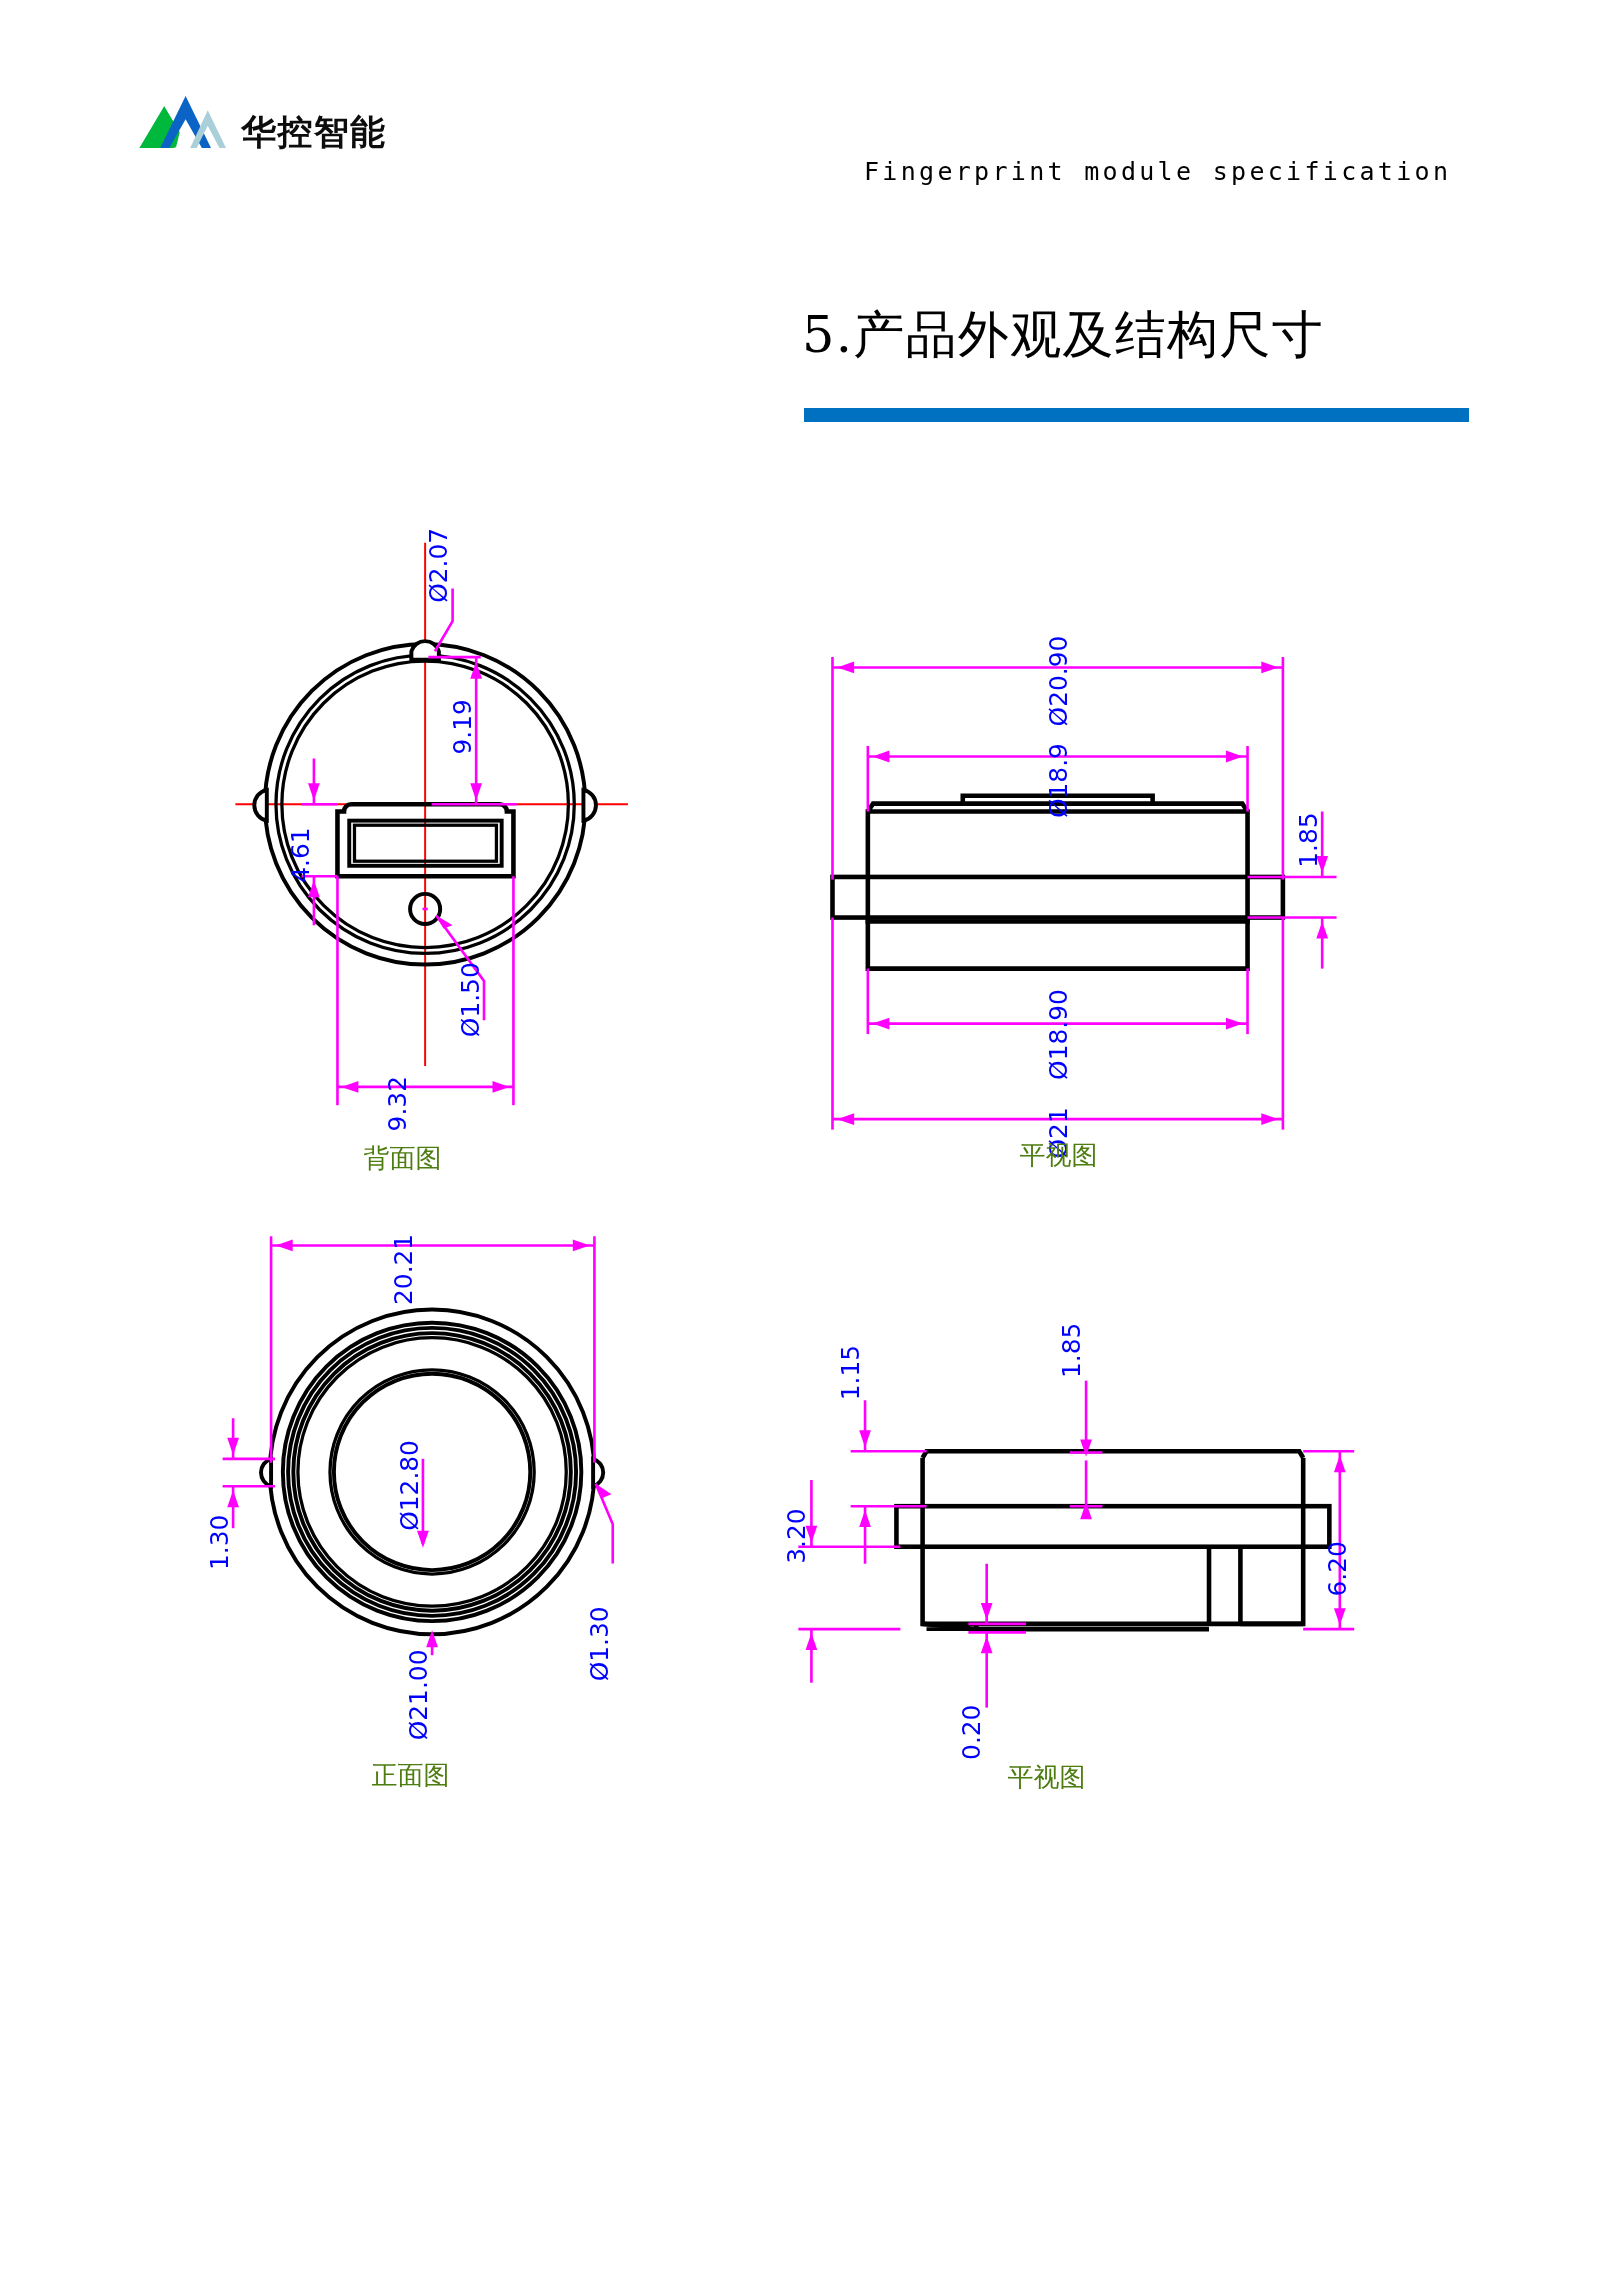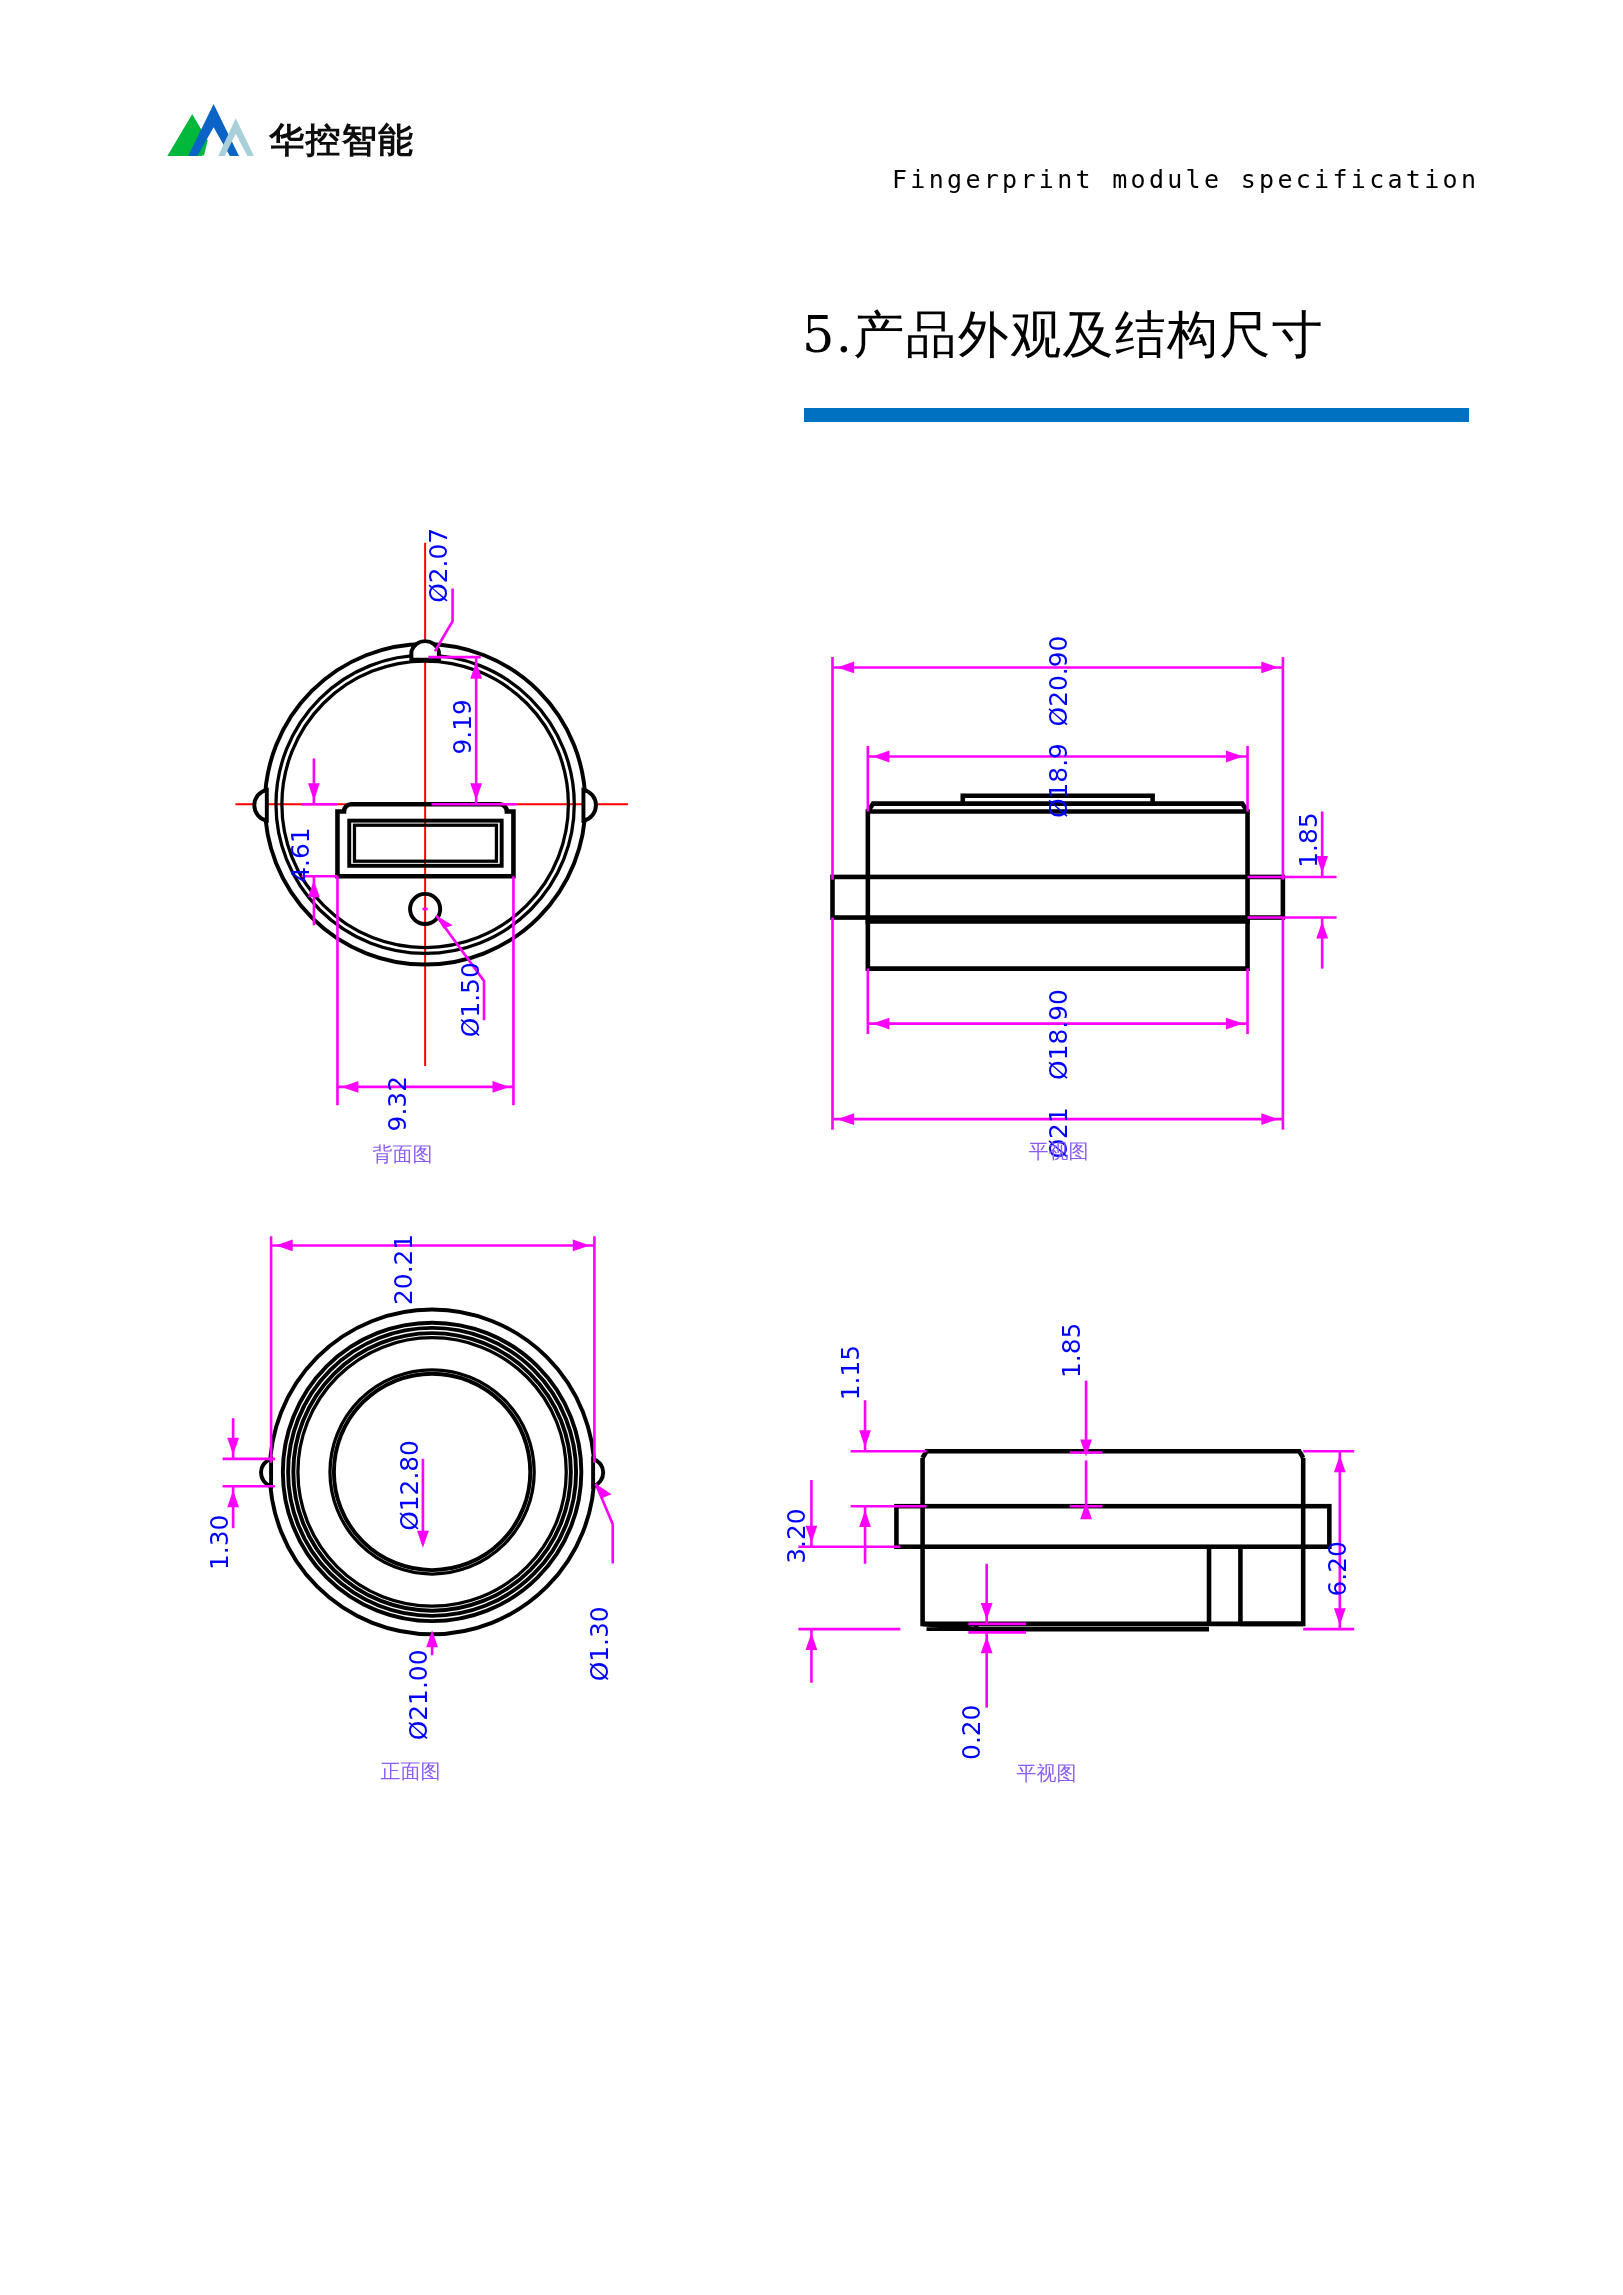--- a/index.html
+++ b/index.html
@@ -5,39 +5,39 @@
 <style>
   html,body{margin:0;padding:0;background:#ffffff;}
   body{
     width:1623px;height:2295px;position:relative;overflow:hidden;
     font-family:"Liberation Sans","DejaVu Sans",sans-serif;
     color:#000;
   }
   .page{position:absolute;inset:0;background:#fff;}
 
   
-  #header{position:absolute;left:0;top:8px;width:1307px;height:216px;margin-left:28px;}
+  #header{position:absolute;left:0;top:0;width:1307px;height:216px;}
   #logo-wrap{position:absolute;left:134px;top:92px;display:flex;align-items:flex-end;gap:9.2px;}
   #logo-mark{width:98px;height:56px;display:block;}
   #logo-text{font-size:35px;line-height:38px;font-weight:700;letter-spacing:1.3px;
     font-family:"DejaVu Sans","Liberation Sans",sans-serif;color:#0d0d0d;position:relative;top:2.6px;}
   #doc-header-title{position:absolute;left:864px;top:157px;font-size:25px;letter-spacing:3.3px;
     font-family:"DejaVu Sans Mono","Liberation Mono",monospace;color:#000;white-space:nowrap;}
 
   
   #section-title{position:absolute;left:802px;top:301px;font-size:51px;font-weight:400;
     font-family:"DejaVu Serif","Liberation Serif",serif;letter-spacing:1.3px;white-space:nowrap;color:#000;}
   #section-rule{position:absolute;left:804px;top:408px;width:665px;height:14.4px;background:#0070C0;}
 
   
   #drawings{position:absolute;left:0;top:497px;width:1623px;height:1518px;}
   .view{position:absolute;}
   .view svg{display:block;overflow:visible;}
-  .caption{position:absolute;text-align:center;font-size:20px;
-    font-family:"DejaVu Serif","Liberation Serif",serif;color:#8b5cf6;white-space:nowrap;}
+  .caption{position:absolute;text-align:center;font-size:26px;
+    font-family:"DejaVu Serif","Liberation Serif",serif;color:#4d7c0f;white-space:nowrap;}
 
   
   #footer{position:absolute;left:0;top:2055px;width:1623px;height:241px;}
 </style>
 </head>
 <body>
 
 <div class="page">
 
   <div id="header">

